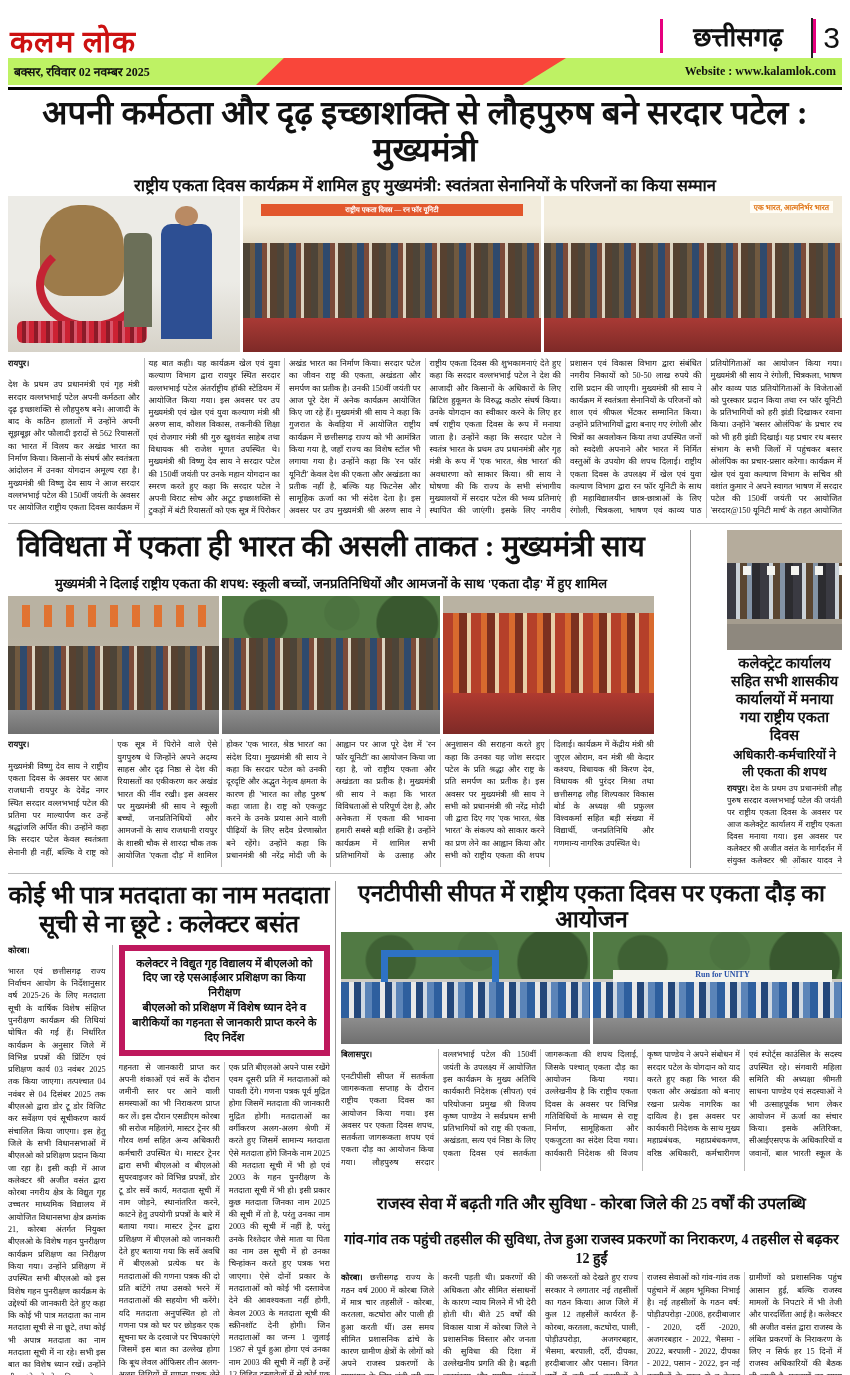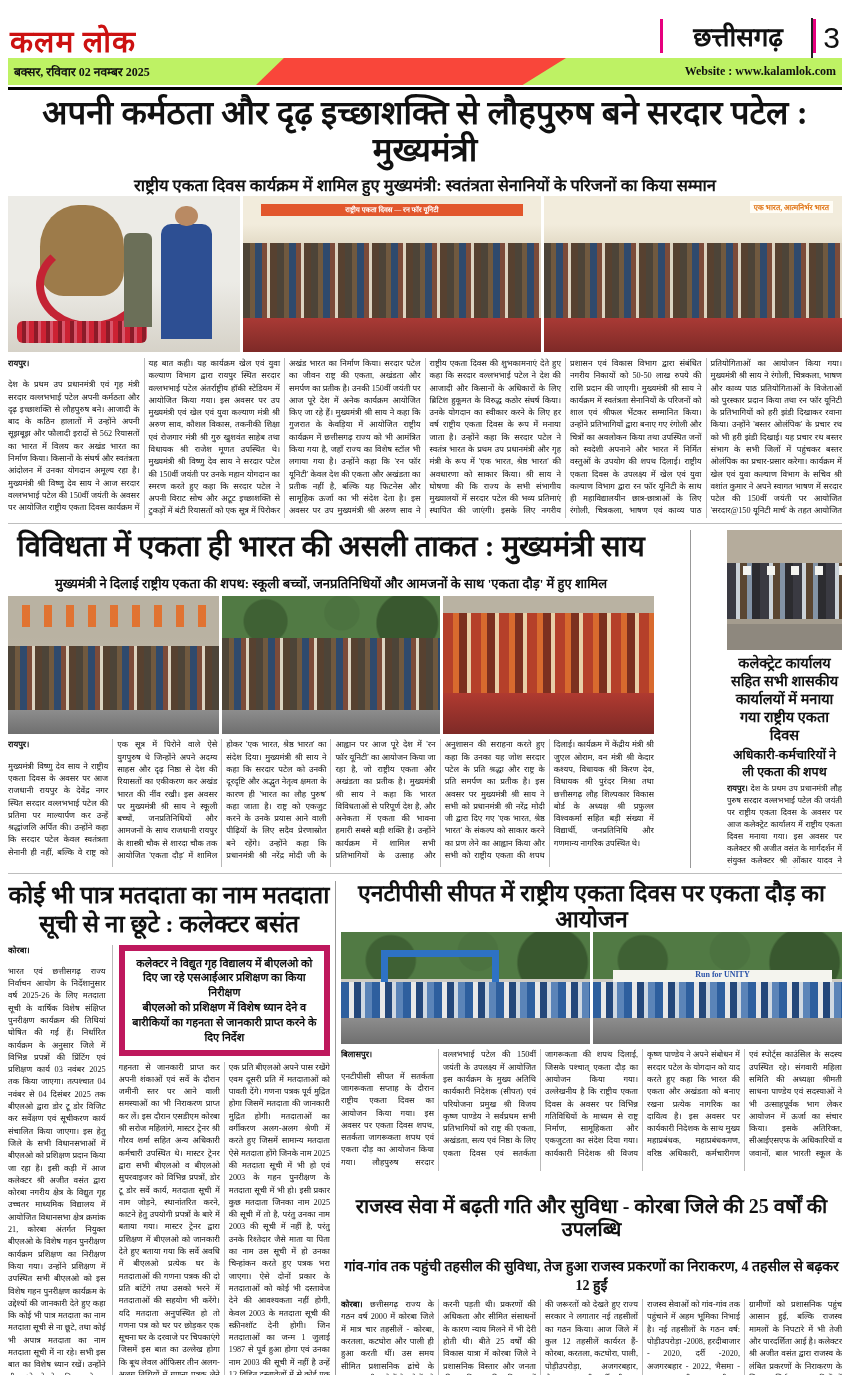--- a/index.html
+++ b/index.html
@@ -77,21 +77,21 @@
   .row3-right{flex:1;display:flex;flex-direction:column;}
   .story4-hl{font-size:24px;line-height:1.2;}
   .story4-wrap{display:flex;margin-top:6px;height:438px;}
   .s4col1{width:31%;padding-right:6px;border-right:1px solid #b9b9b9;height:100%;}
   .s4right{width:69%;padding-left:6px;box-sizing:border-box;}
   .s4box{border:6px solid #be185d;padding:5px 6px;font-weight:bold;font-size:11px;text-align:center;line-height:1.35;}
   .s4cols{height:340px;margin-top:6px;}
   .story5-hl{font-size:23px;}
   .photo5{height:112px;}
   .body5{height:122px;margin-top:5px;}
-  .story6-hl{font-size:20px;margin-top:14px;}
+  .story6-hl{font-size:16px;margin-top:14px;}
   .story6-sub{font-size:14px;margin-top:16px;}
   .body6{height:118px;margin-top:5px;}
 </style>
 </head>
 <body>
 
 <div class="page">
 
   <div class="header">
     <div class="header-top">

